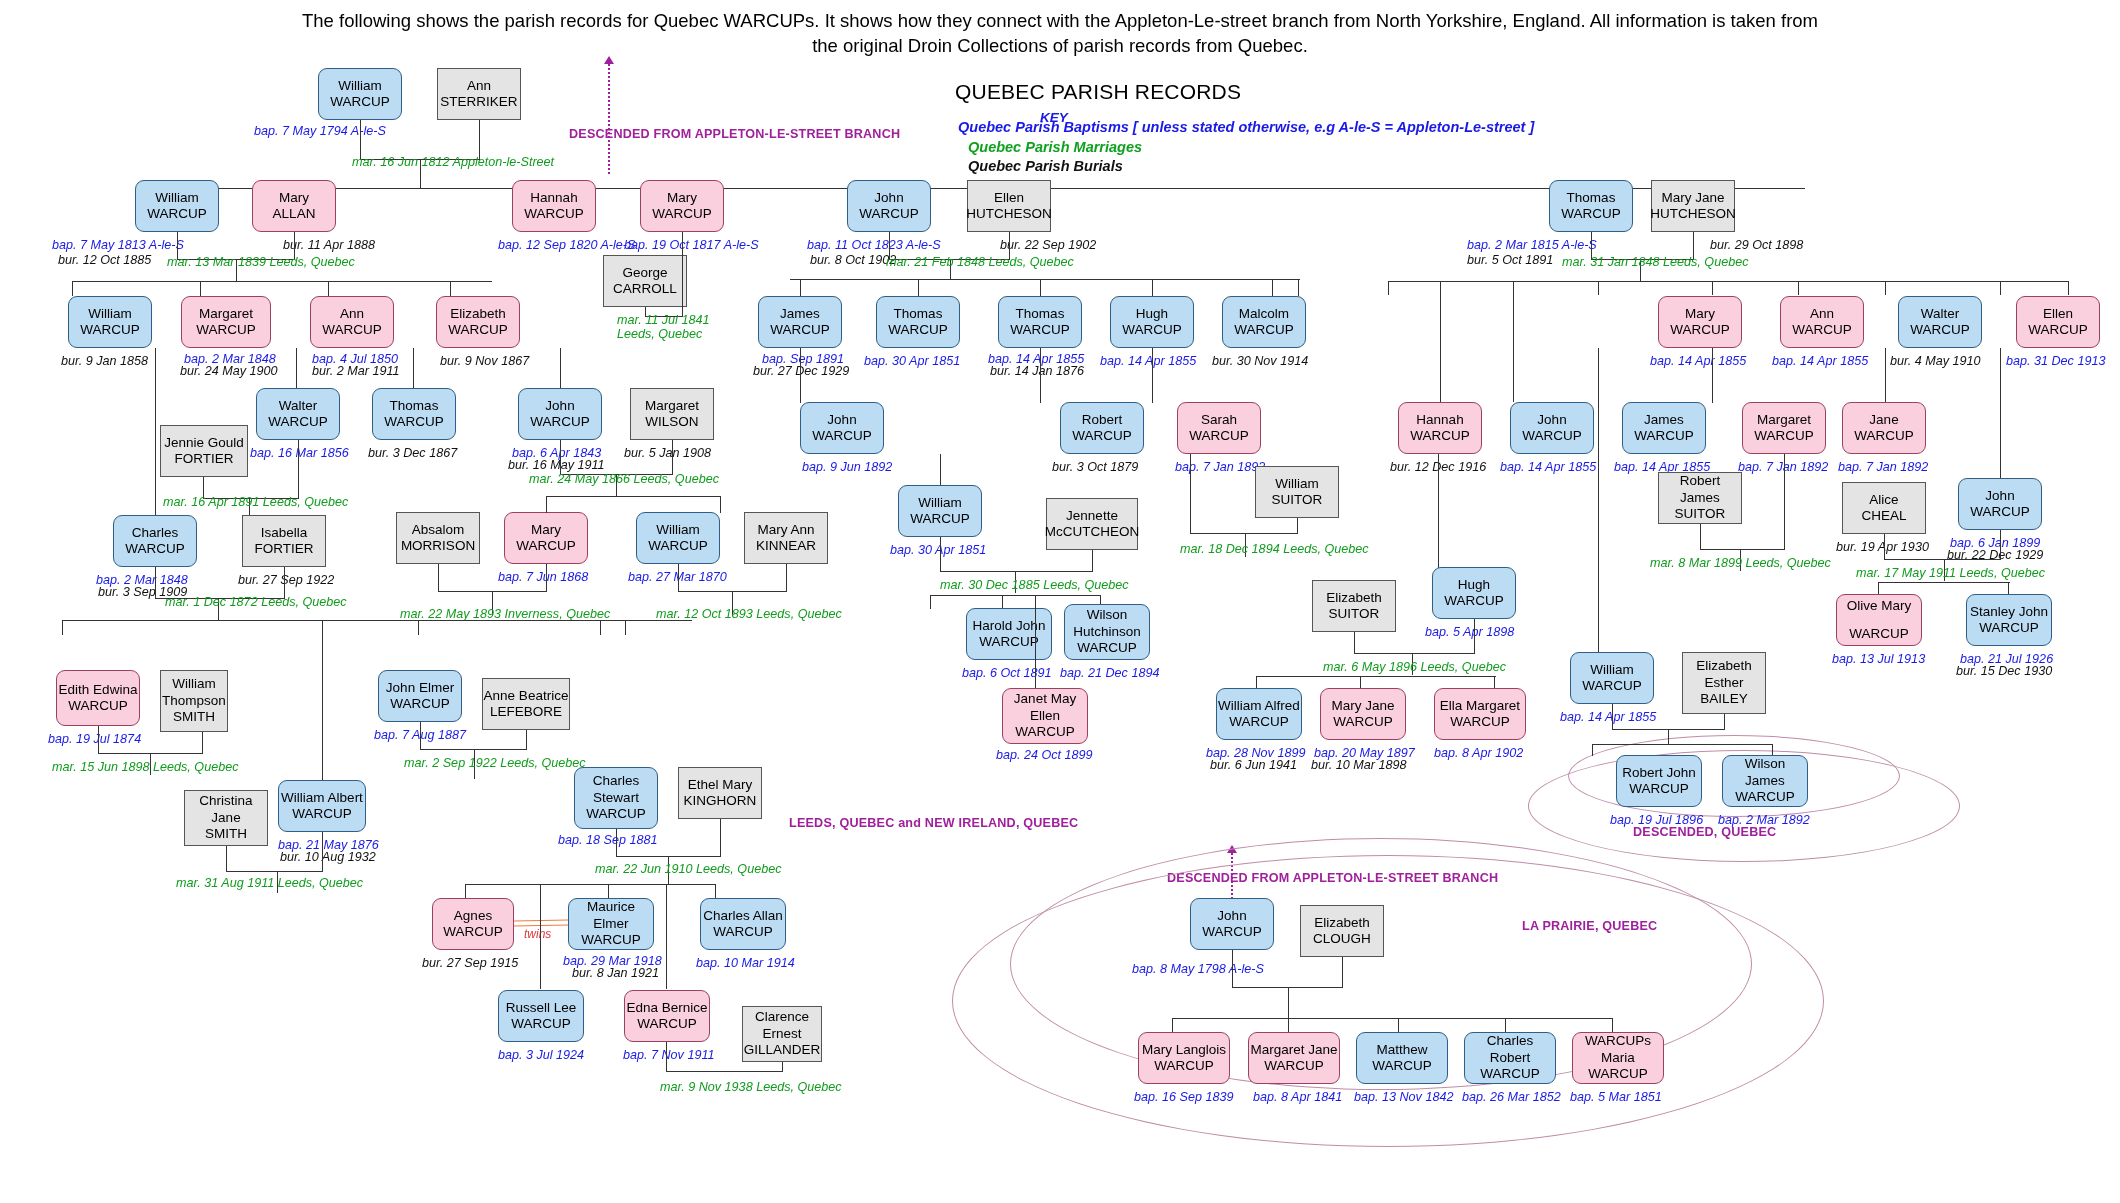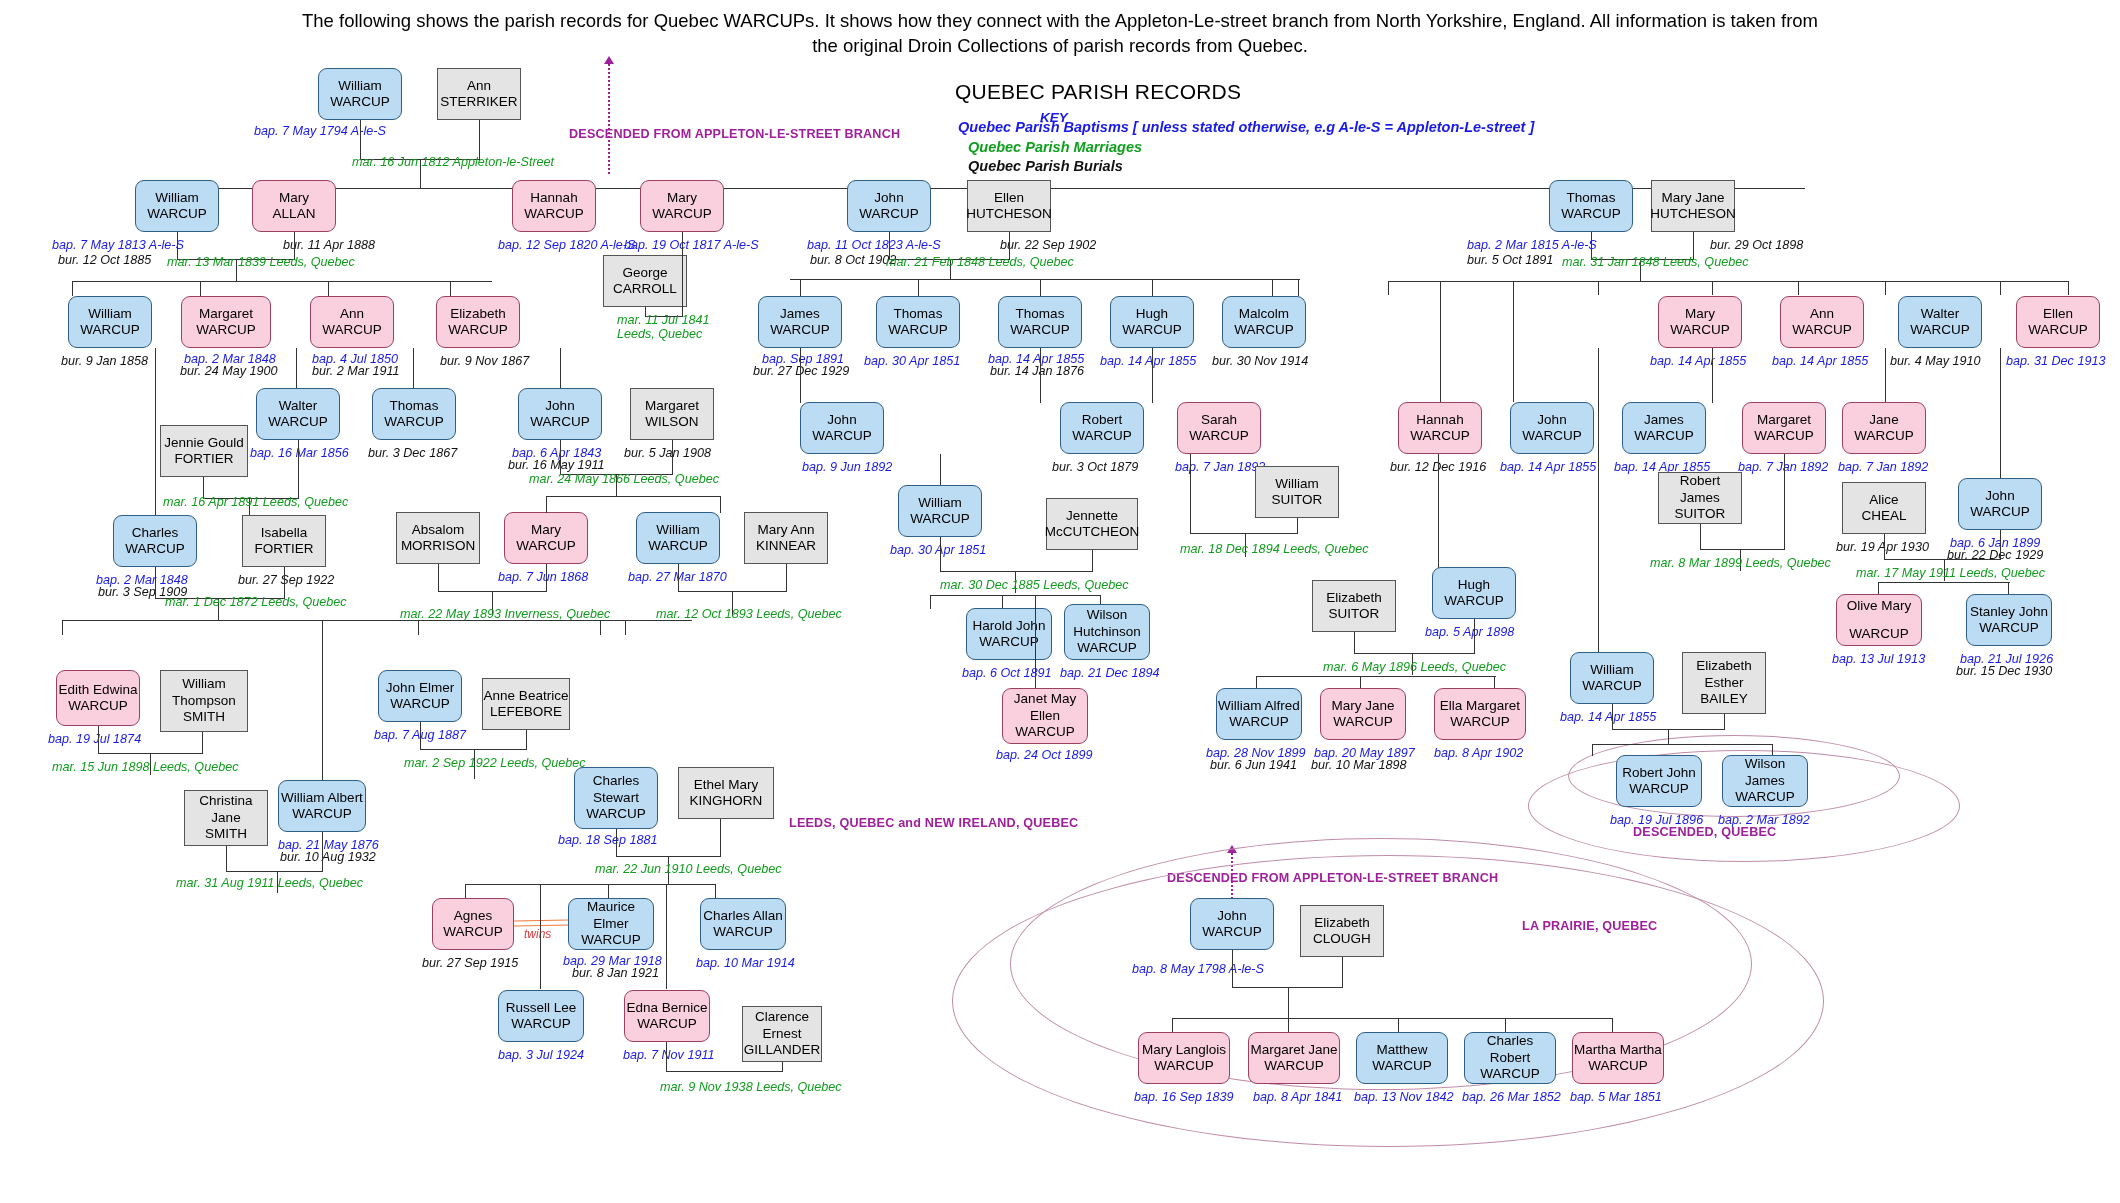--- a/index.html
+++ b/index.html
@@ -306,21 +306,21 @@
   <div class="ln lv" style="left:62px;top:620px;height:15px;"></div>
   <div class="ln lv" style="left:418px;top:620px;height:15px;"></div>
   <div class="ln lv" style="left:600px;top:620px;height:15px;"></div>
   <div class="ln lv" style="left:625px;top:620px;height:15px;"></div>
 
   <div class="box female" style="left:56px;top:670px;width:84px;height:56px;">
     <span>Edith Edwina</span>
     <span>WARCUP</span>
   </div>
   <div class="ann bap" style="left:48px;top:732px;">bap. 19 Jul 1874</div>
-  <div class="box spouse" style="left:160px;top:670px;width:88px;height:62px;">
+  <div class="box spouse" style="left:160px;top:670px;width:68px;height:62px;">
     <span>William Thompson</span>
     <span>SMITH</span>
   </div>
   <div class="ln lv" style="left:98px;top:726px;height:28px;"></div>
   <div class="ln lv" style="left:202px;top:732px;height:22px;"></div>
   <div class="ln lh" style="left:98px;top:753px;width:105px;"></div>
   <div class="ln lv" style="left:150px;top:753px;height:22px;"></div>
   <div class="ann mar" style="left:52px;top:760px;">mar. 15 Jun 1898 Leeds, Quebec</div>
 
   <div class="box spouse" style="left:184px;top:790px;width:84px;height:56px;">
@@ -353,21 +353,21 @@
   <div class="ln lv" style="left:526px;top:730px;height:20px;"></div>
   <div class="ln lh" style="left:420px;top:749px;width:107px;"></div>
   <div class="ln lv" style="left:474px;top:749px;height:30px;"></div>
   <div class="ann mar" style="left:404px;top:756px;">mar. 2 Sep 1922 Leeds, Quebec</div>
 
   <div class="box male" style="left:574px;top:767px;width:84px;height:62px;">
     <span>Charles Stewart</span>
     <span>WARCUP</span>
   </div>
   <div class="ann bap" style="left:558px;top:833px;">bap. 18 Sep 1881</div>
-  <div class="box spouse" style="left:678px;top:767px;width:96px;height:52px;">
+  <div class="box spouse" style="left:678px;top:767px;width:84px;height:52px;">
     <span>Ethel Mary</span>
     <span>KINGHORN</span>
   </div>
   <div class="ln lv" style="left:616px;top:829px;height:28px;"></div>
   <div class="ln lv" style="left:720px;top:819px;height:38px;"></div>
   <div class="ln lh" style="left:616px;top:856px;width:105px;"></div>
   <div class="ln lv" style="left:668px;top:856px;height:28px;"></div>
   <div class="ann mar" style="left:595px;top:862px;">mar. 22 Jun 1910 Leeds, Quebec</div>
 
   <div class="ln lh" style="left:465px;top:884px;width:250px;"></div>
@@ -740,18 +740,18 @@
   </div>
   <div class="ann bap" style="left:1354px;top:1090px;">bap. 13 Nov 1842</div>
 
   <div class="box male" style="left:1464px;top:1032px;width:92px;height:52px;">
     <span>Charles Robert</span>
     <span>WARCUP</span>
   </div>
   <div class="ann bap" style="left:1462px;top:1090px;">bap. 26 Mar 1852</div>
 
   <div class="box female" style="left:1572px;top:1032px;width:92px;height:52px;">
-    <span>Martha Martha</span>
+    <span>WARCUPs Maria</span>
     <span>WARCUP</span>
   </div>
   <div class="ann bap" style="left:1570px;top:1090px;">bap. 5 Mar 1851</div>
 
 </div>
 
 </body></html>

